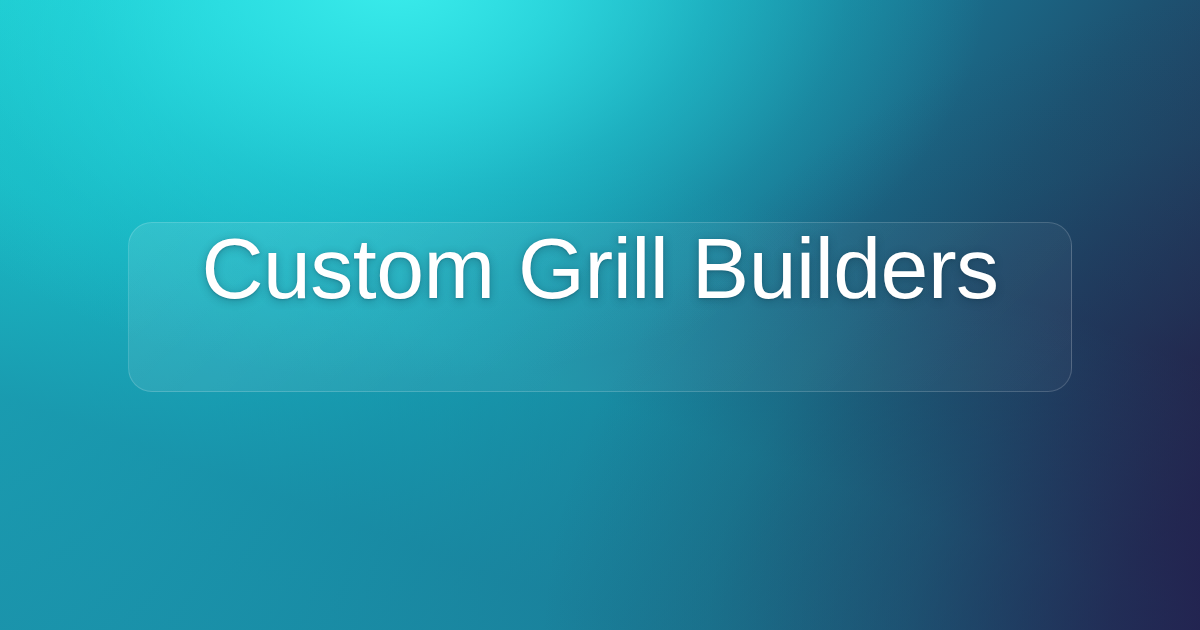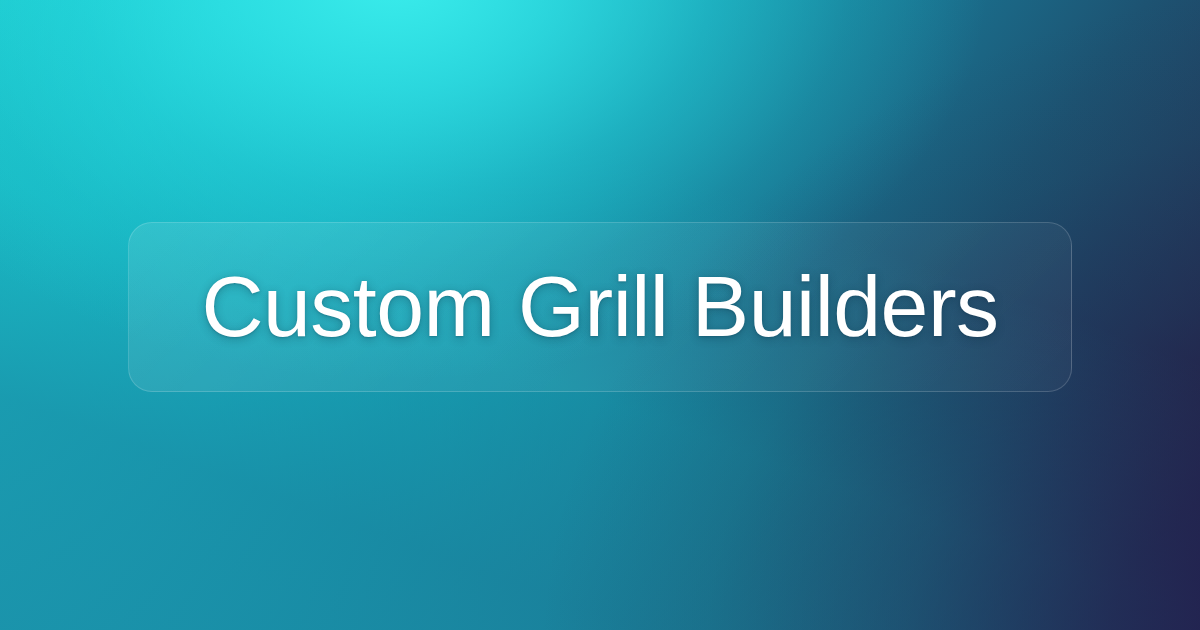--- a/index.html
+++ b/index.html
@@ -89,21 +89,20 @@
     width: 944px;
     height: 170px;
     margin-top: -17px;           
     border-radius: 24px;
     background: linear-gradient(135deg,
         rgba(255,255,255,0.10) 0%,
         rgba(255,255,255,0.06) 48%,
         rgba(255,255,255,0.035) 100%);
     border: 1px solid rgba(255,255,255,0.16);
     display: flex;
-    align-items: center;
     justify-content: center;
     padding: 0 36px;
   }
 
   .title-text {
     margin: 0;
     font-family: "Liberation Sans", sans-serif;
     font-size: 86px;
     font-weight: 300;
     line-height: 1.05;

